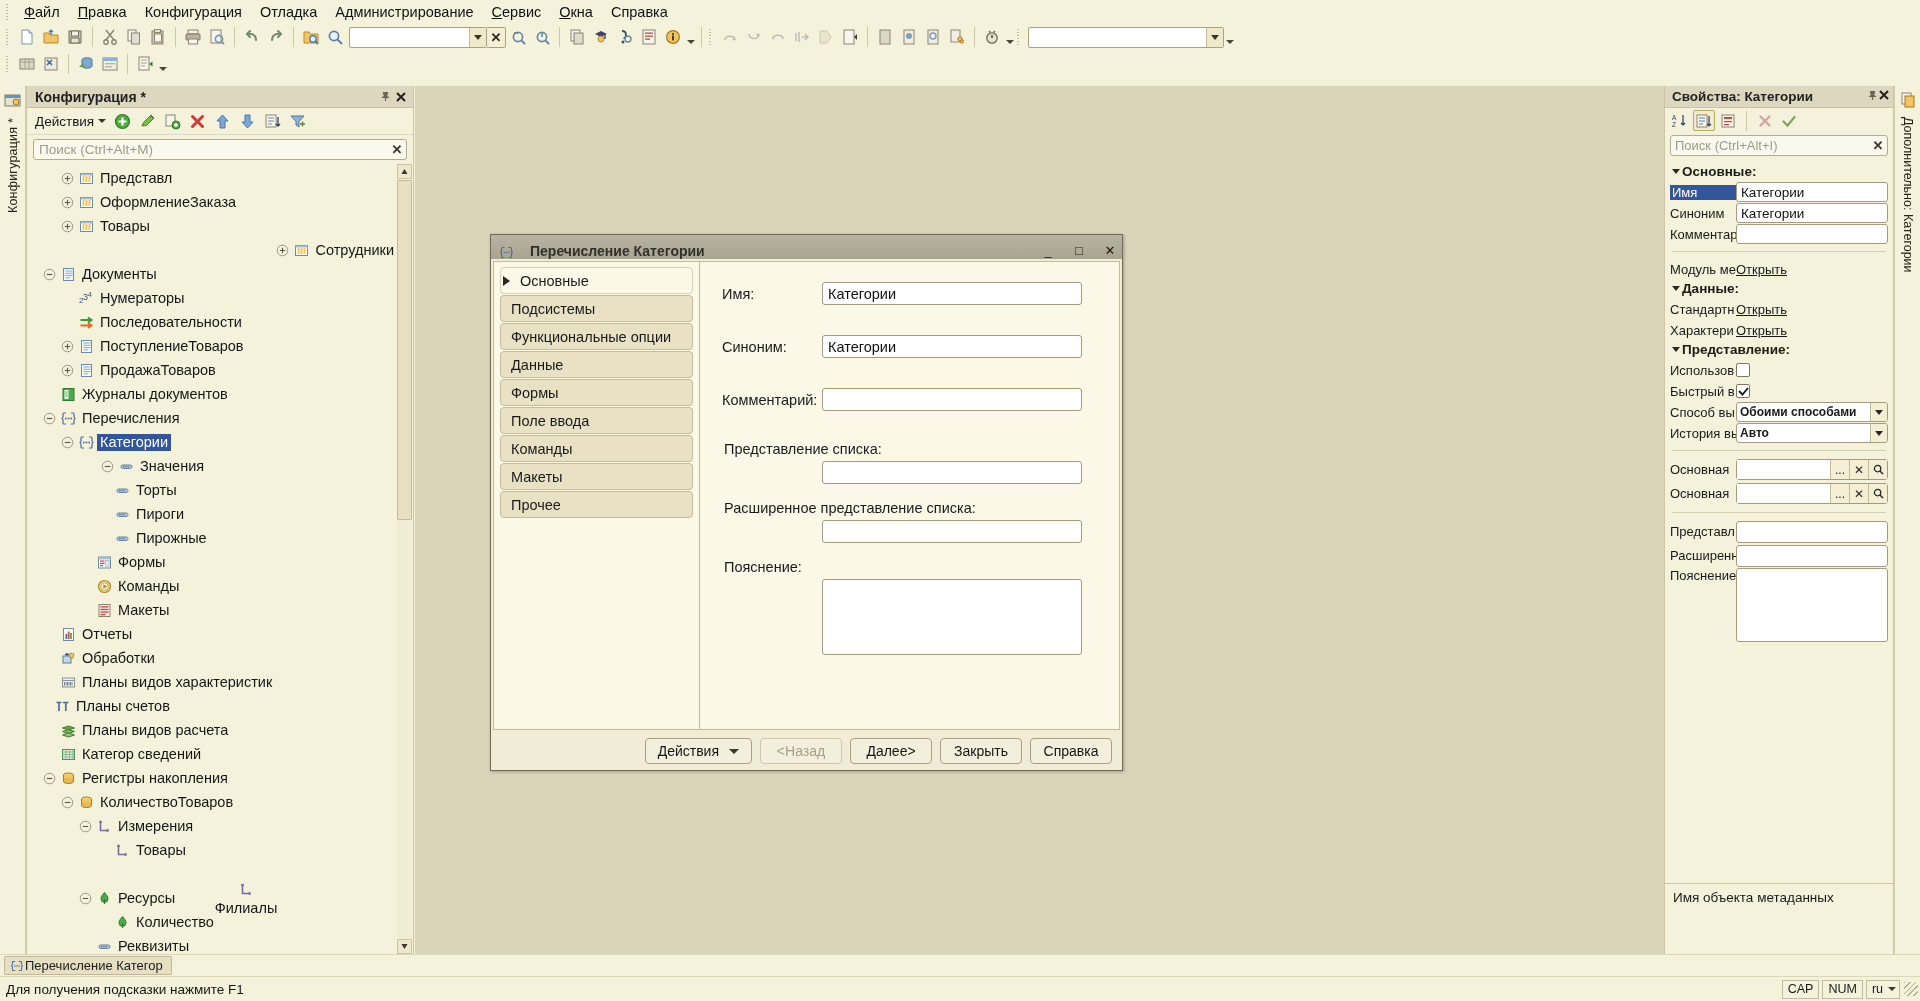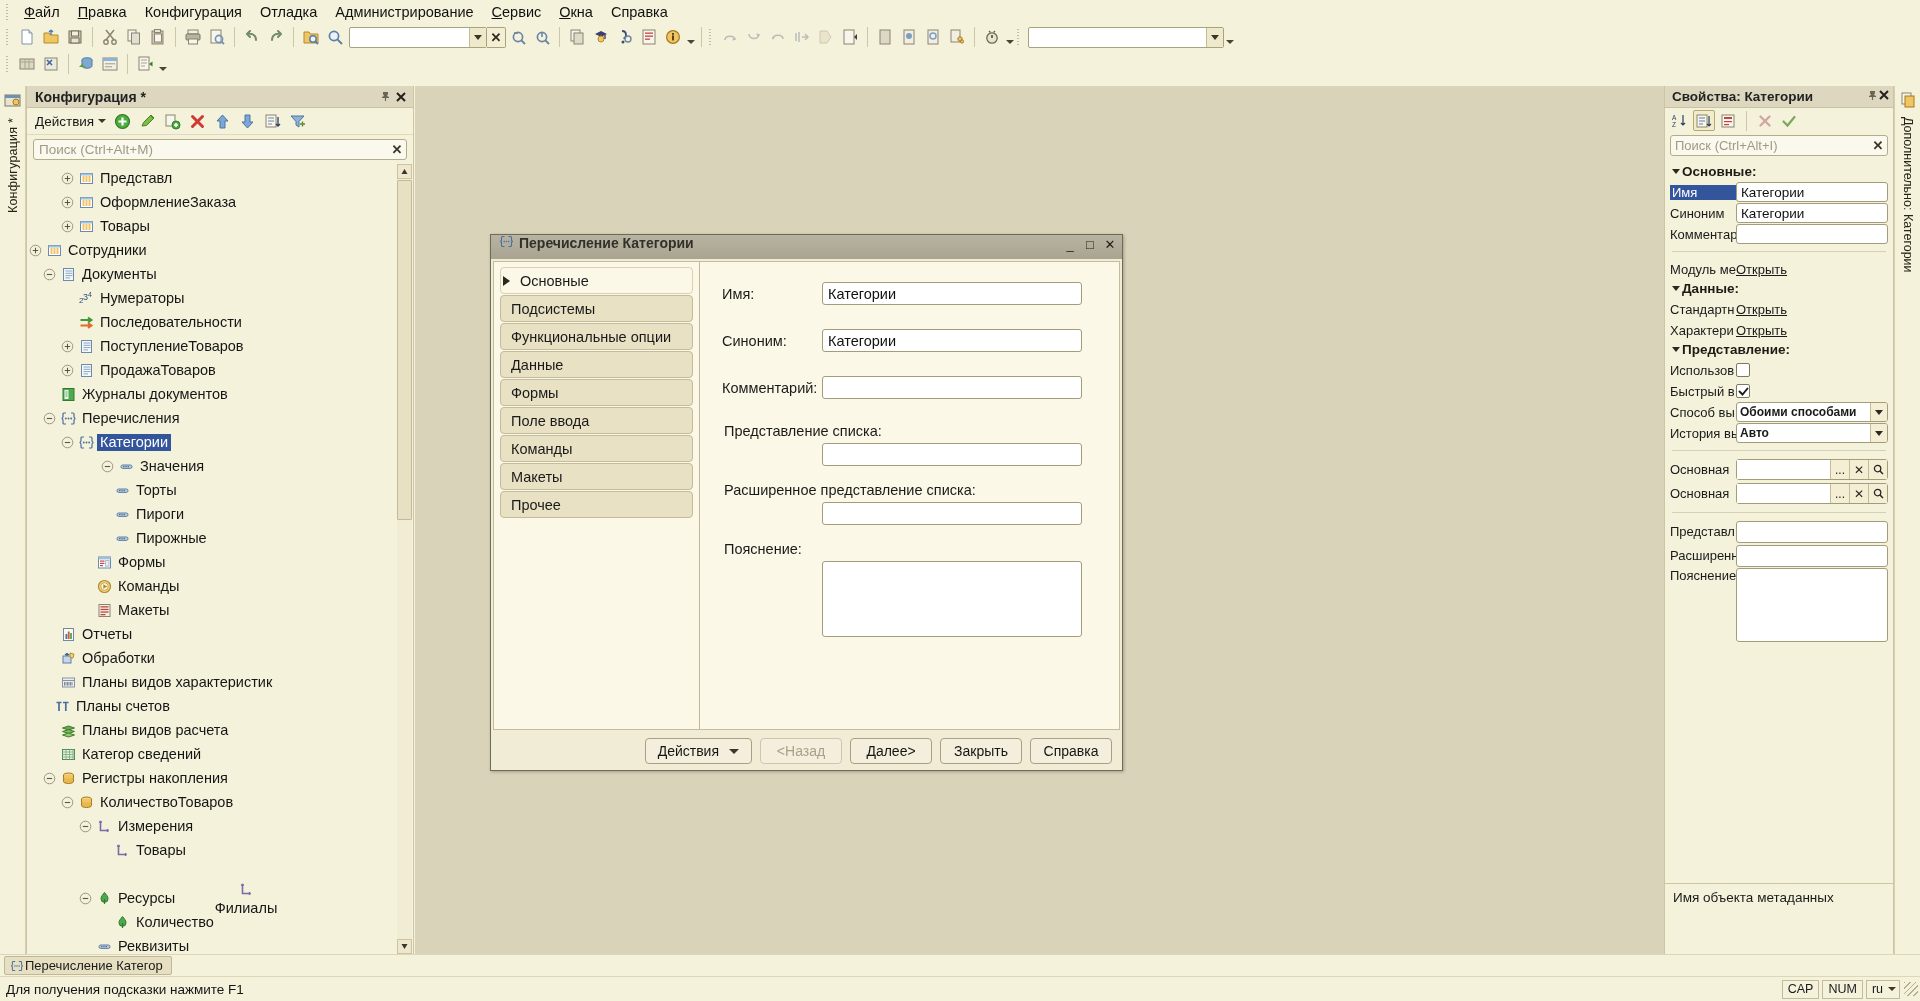--- a/index.html
+++ b/index.html
@@ -121,40 +121,40 @@
 
   
   .dlg {
     position: absolute; left: 490px; top: 234px; width: 633px; height: 537px;
     background: #f0ecd6; border: 1px solid #6e6a55;
     box-shadow: 1px 1px 3px rgba(0,0,0,.25);
     display: flex; flex-direction: column;
   }
   .dlg-title {
     height: 24px; background: linear-gradient(to bottom, #b9b4a2, #a9a492);
-    display: flex; align-items: flex-start; padding: 0 2px 0 6px; flex: 0 0 24px;
+    display: flex; align-items: flex-end; padding: 0 2px 0 6px; flex: 0 0 24px; gap: 11px;
   }
   .dlg-title .ico { width: 18px; display:flex;align-items:center;justify-content:center; }
   .dlg-title .t { flex: 1; font-weight: bold; font-size: 14px; color: #32302a; padding-left: 4px; }
   .dlg-btn {
     width: 20px; height: 18px; display: flex; align-items: center; justify-content: center;
     font-size: 13px; color: #1c1a14; cursor: default;
   }
   .dlg-body { flex: 1; display: flex; background: #fbf8e8; border: 1px solid #c4bd9c; margin: 2px; overflow: hidden; }
   .dlg-left { width: 206px; background: #fbf8e8; border-right: 1px solid #bfb898; padding-top: 4px; }
   .nav-item {
     height: 27px; margin: 1px 6px; background: #e8e1c3; border: 1px solid #c3bb99;
     border-radius: 4px; display: flex; align-items: center; padding-left: 10px;
     font-size: 14.5px; color: #1a1a1a; cursor: default;
   }
   .nav-item.active { background: #fbf8e8; border-color: #d8d0ae; }
   .nav-item .caret { width: 14px; margin-left: -8px; margin-right: 3px; display:flex;align-items:center; }
   .nav-item .caret::after { content:""; border-top: 5px solid transparent; border-bottom: 5px solid transparent; border-left: 7px solid #2b2820; }
   .dlg-right { flex: 1; padding: 20px 18px 0 22px; }
-  .frow { display: flex; align-items: center; margin-bottom: 24px; }
+  .frow { display: flex; align-items: center; margin-bottom: 30px; }
   .frow .lab { width: 100px; font-size: 14.5px; color: #1a1a1a; }
   .fin {
     height: 23px; background: #fff; border: 1px solid #a39b79; border-radius: 3px;
     font-family: inherit; font-size: 14.5px; color: #111; padding: 0 5px;
     outline: none;
   }
   .fin.w { width: 260px; }
   .flabel { font-size: 14.5px; color: #1a1a1a; margin: 16px 0 4px 2px; }
   .fin.full { width: 260px; margin-left: 100px; display: block; }
   .fta {
@@ -684,21 +684,21 @@
               <svg width="15" height="15" viewBox="0 0 15 15">
                 <rect x="1.5" y="2.5" width="12" height="10" fill="#fff" stroke="#6d8aa8"></rect>
                 <rect x="1.5" y="2.5" width="12" height="2" fill="#9fc0dd"></rect>
                 <rect x="3.5" y="5" width="2" height="6" fill="#f0c563"></rect>
                 <rect x="6.5" y="5" width="2" height="6" fill="#f0c563"></rect>
                 <rect x="9.5" y="5" width="2" height="6" fill="#f0c563"></rect>
               </svg>
             </span>
             <span class="tlbl">Товары</span>
           </div>
-          <div class="trow" style="">
+          <div class="trow" style=" justify-content: flex-end;">
             <span class="texp">
               <svg width="13" height="13" viewBox="0 0 13 13">
                 <circle cx="6.5" cy="6.5" r="5.3" fill="none" stroke="#9a9480"></circle>
                 <path d="M3.8 6.5h5.4M6.5 3.8v5.4" stroke="#5c5647" stroke-width="1.1"></path>
               </svg>
             </span>
             <span class="tico">
               <svg width="15" height="15" viewBox="0 0 15 15">
                 <rect x="1.5" y="2.5" width="12" height="10" fill="#fff" stroke="#6d8aa8"></rect>
                 <rect x="1.5" y="2.5" width="12" height="2" fill="#9fc0dd"></rect>

